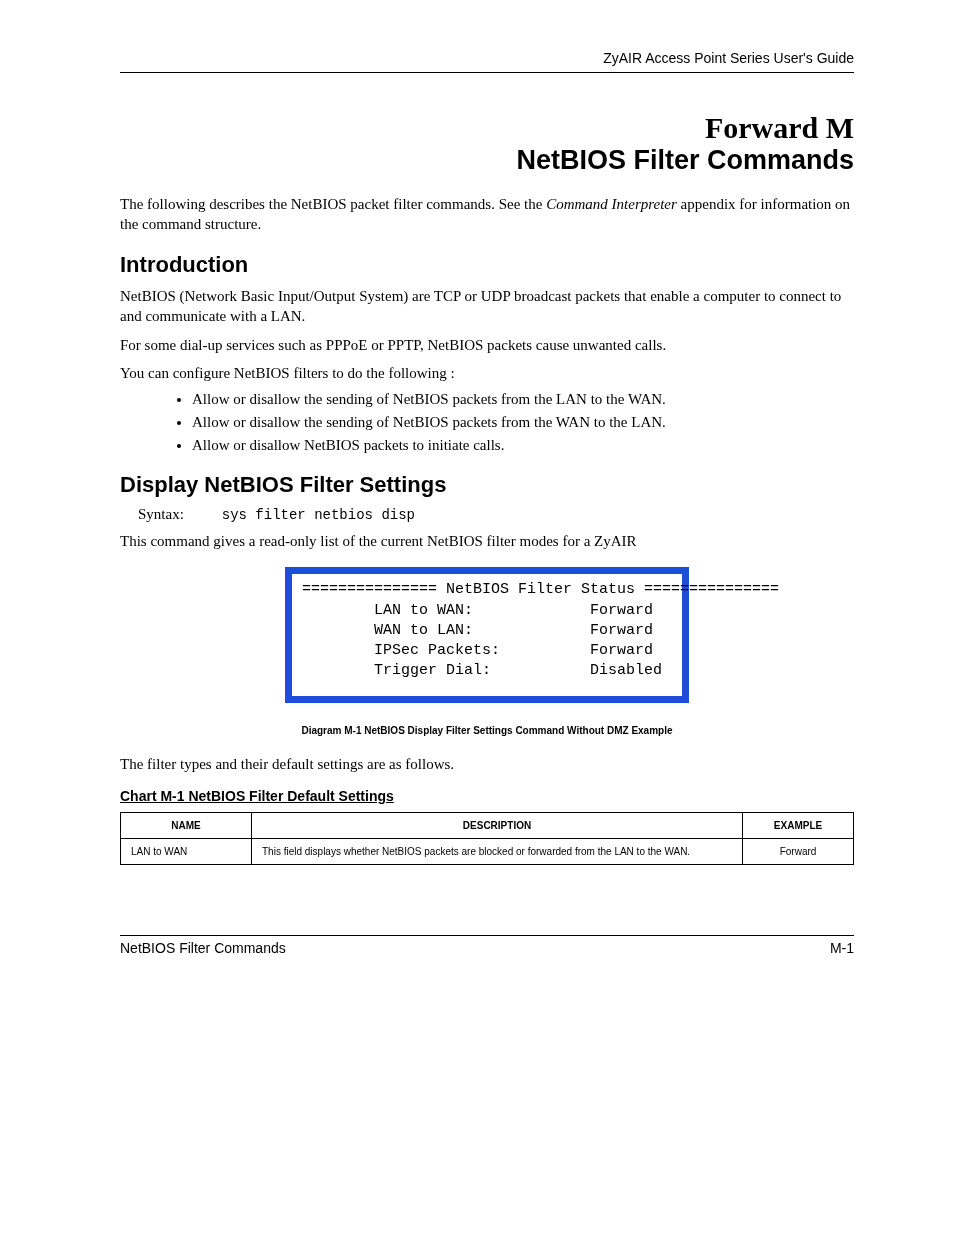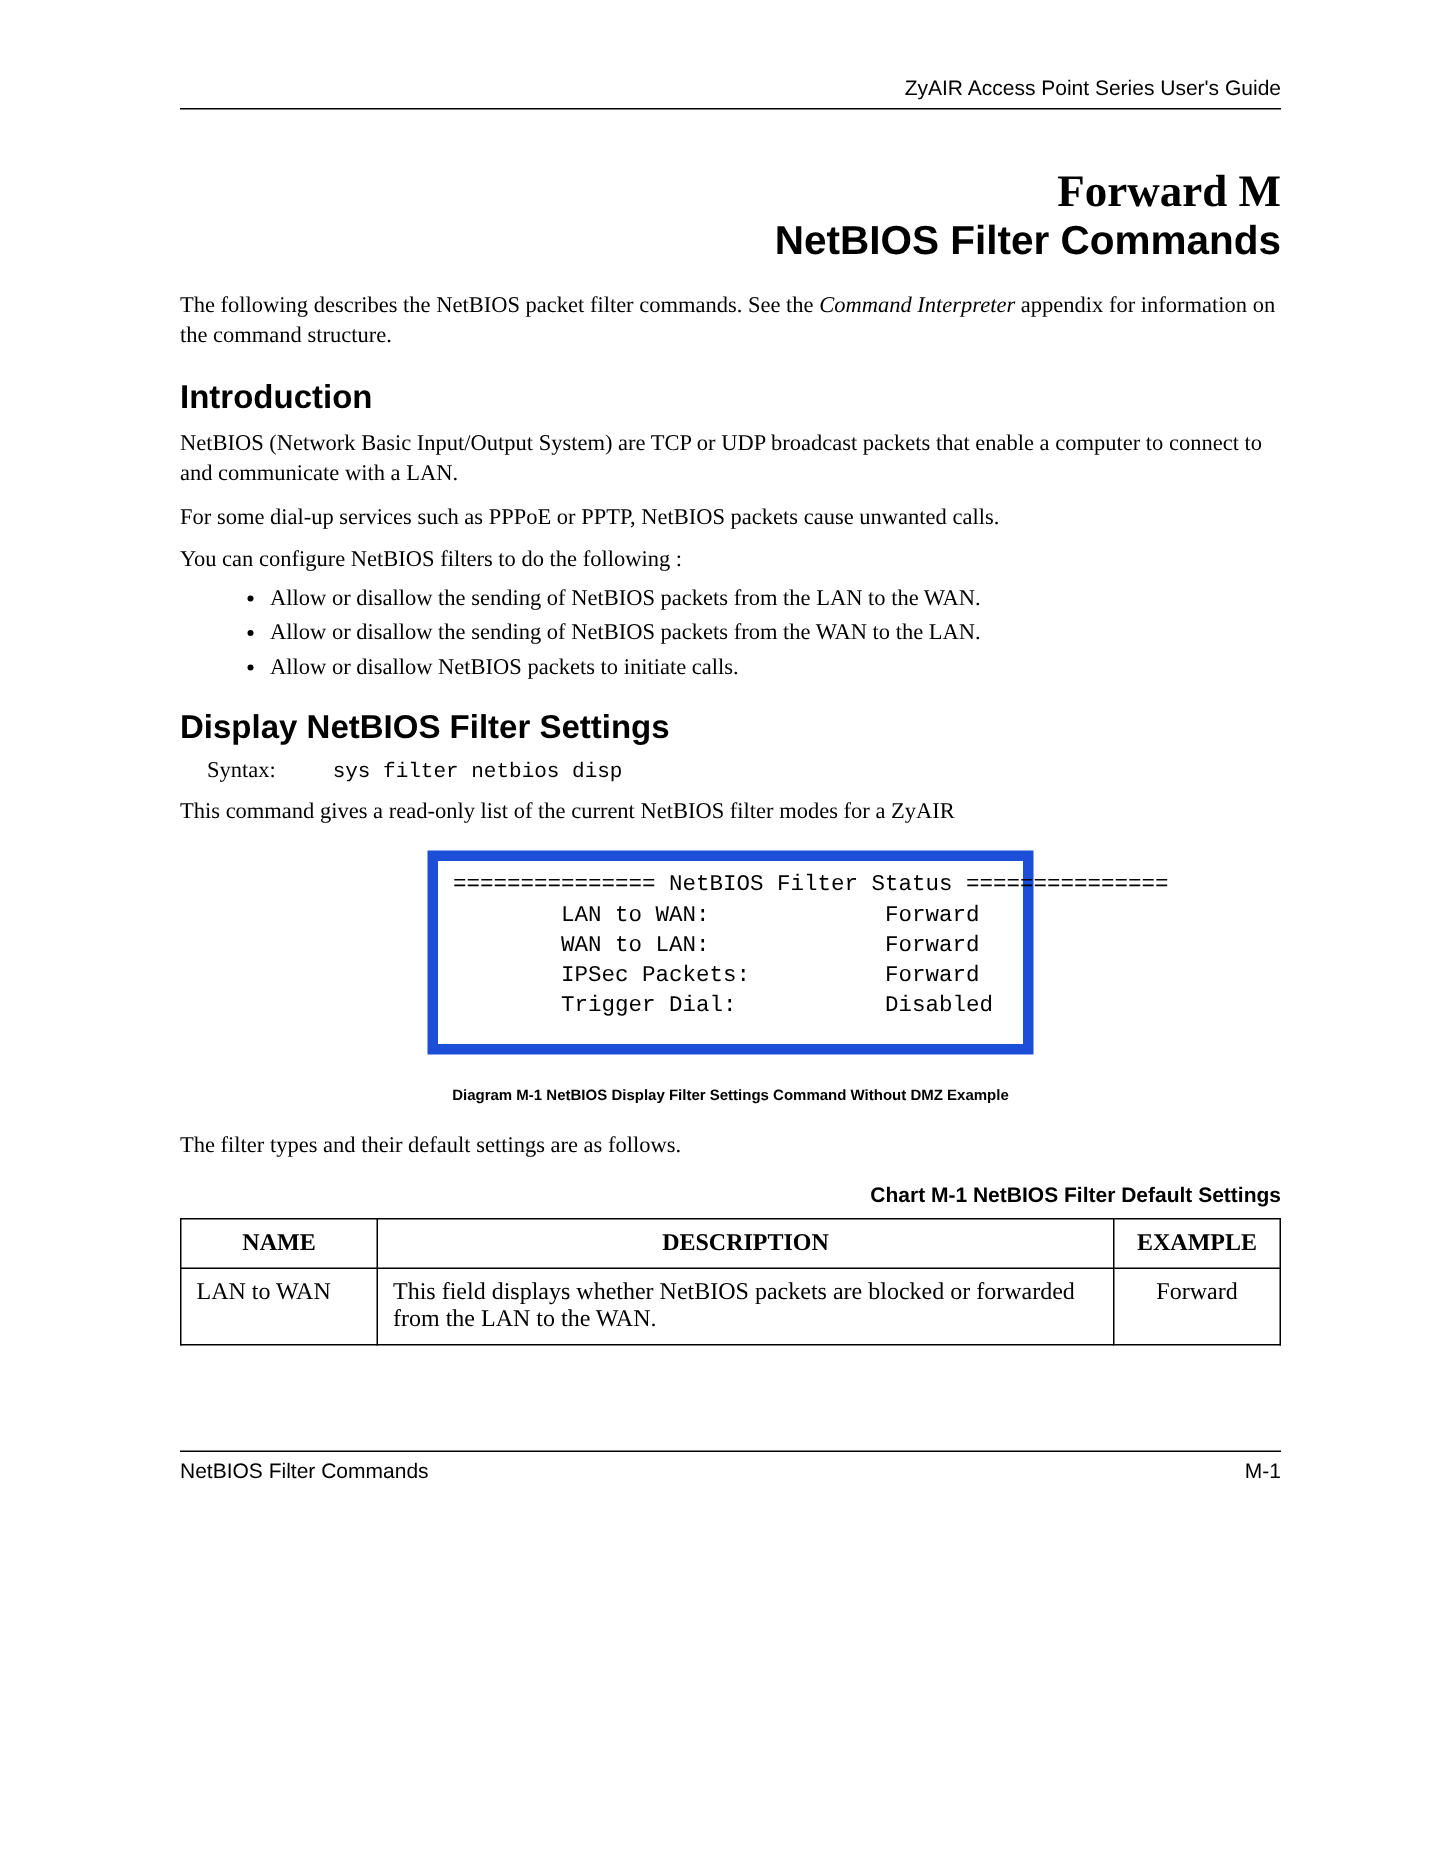--- a/index.html
+++ b/index.html
@@ -48,21 +48,21 @@
       font-size: 22px;
       font-weight: bold;
       margin: 18px 0 8px 0;
     }
     ul.bullets {
       list-style-type: disc;
       margin: 6px 0 6px 40px;
       padding-left: 20px;
     }
     ul.bullets li {
-      margin: 6px 0;
+      margin: 6px 12px;
     }
     .syntax-row {
       margin: 8px 0 8px 18px;
     }
     .syntax-label {
       display: inline-block;
       width: 80px;
     }
     .mono {
       font-family: "Courier New", Courier, monospace;
@@ -82,28 +82,29 @@
       font-family: Arial, Helvetica, sans-serif;
       font-size: 10px;
       font-weight: bold;
       text-align: center;
       margin: 8px 0 18px 0;
     }
     .chart-caption {
       font-family: Arial, Helvetica, sans-serif;
       font-size: 14px;
       font-weight: bold;
-      text-align: right;
+      text-align: left;
       margin: 14px 0 8px 0;
+      text-decoration: underline;
     }
     table.filter-table {
       border-collapse: collapse;
       width: 100%;
-      font-family: Liberation Serif, serif;
-      font-size: 16px;
+      font-family: Liberation Sans, sans-serif;
+      font-size: 10px;
     }
     table.filter-table th,
     table.filter-table td {
       border: 1px solid #000;
       padding: 7px 10px;
       vertical-align: top;
       text-align: left;
     }
     table.filter-table th {
       text-align: center;

